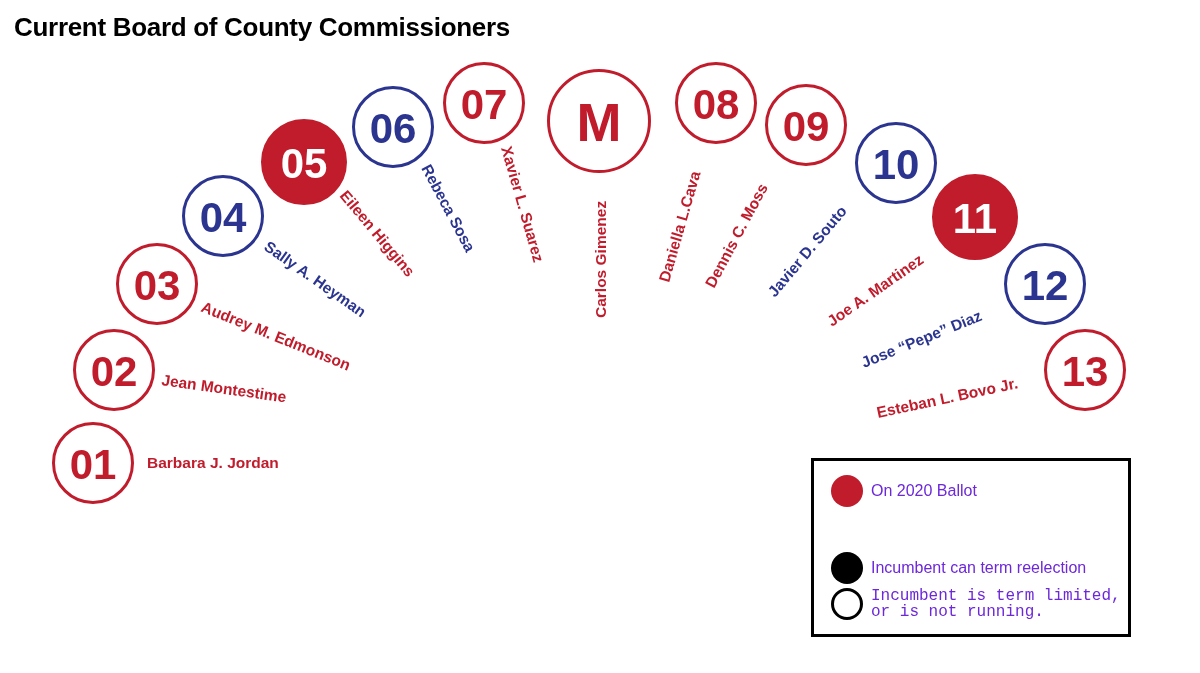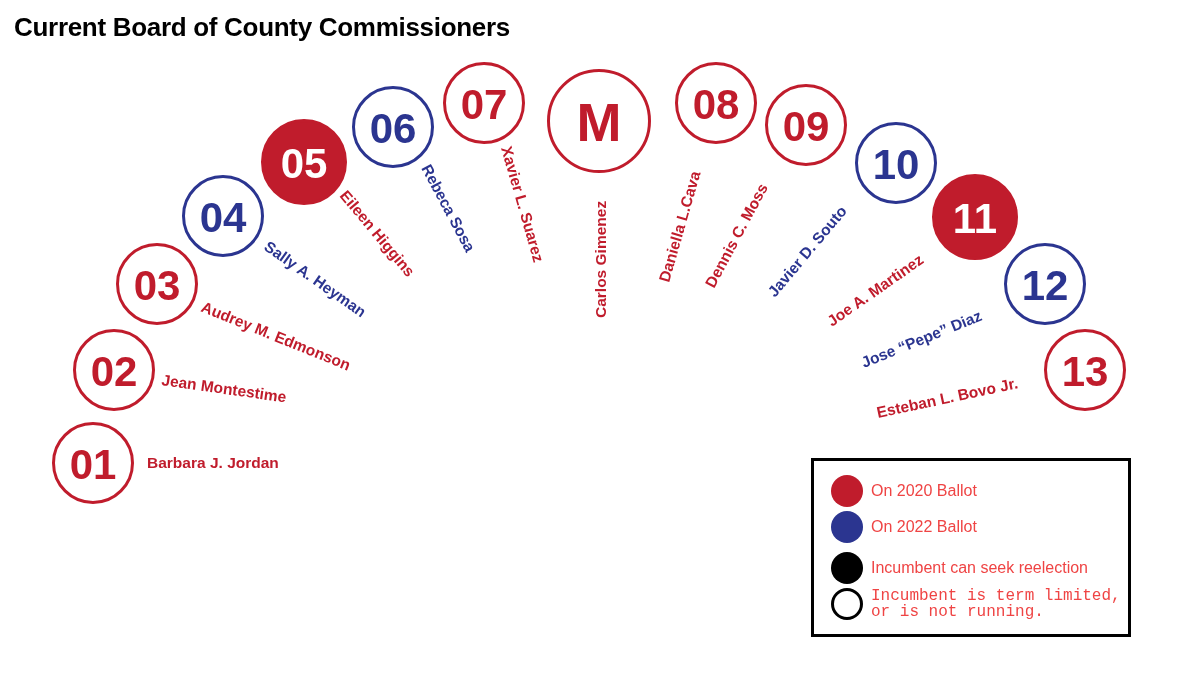--- a/index.html
+++ b/index.html
@@ -7,21 +7,21 @@
          font-family: "Liberation Sans", "DejaVu Sans", sans-serif; }
   .title { position: absolute; left: 14px; top: 12px; font-size: 26px; font-weight: bold;
            color: #000; letter-spacing: -0.3px; margin: 0; }
   #diagram { position: absolute; left: 0; top: 0; }
   .seat-num { font-family: "Liberation Sans", sans-serif; font-weight: bold; text-anchor: middle; dominant-baseline: central; }
   .seat-name { font-family: "Liberation Sans", sans-serif; font-weight: bold; font-size: 15.5px; }
   .legend { position: absolute; left: 811px; top: 458px; width: 314px; height: 173px;
             border: 3px solid #000; box-sizing: content-box; background: #fff; }
   .legend-item { position: absolute; left: 17px; display: flex; align-items: center; }
   .legend-swatch { width: 32px; height: 32px; border-radius: 50%; box-sizing: border-box; flex: 0 0 32px; }
-  .legend-label { margin-left: 8px; font-size: 16px; color: #ef4444; line-height: 16px; }
+  .legend-label { margin-left: 8px; font-size: 16px; color: #6d28d9; line-height: 16px; }
 </style>
 </head>
 <body>
 
 <h1 class="title">Current Board of County Commissioners</h1>
 
 <svg id="diagram" width="1200" height="673" viewBox="0 0 1200 673" xmlns="http://www.w3.org/2000/svg">
     <g>
       <circle cx="93" cy="463" r="39.5" fill="#ffffff" stroke="#c01c2c" stroke-width="3"></circle>
       <text class="seat-num" x="93" y="464" font-size="42" fill="#c01c2c">01</text>
@@ -92,26 +92,22 @@
       <text class="seat-num" x="1085" y="371" font-size="42" fill="#c01c2c">13</text>
       <text class="seat-name" x="878" y="418" text-anchor="start" fill="#c01c2c" transform="rotate(-12 878 418)">Esteban L. Bovo Jr.</text>
     </g>
   </svg>
 
 <div class="legend">
   <div class="legend-item" style="top:14px;">
     <span class="legend-swatch" style="background:#c01c2c;"></span>
     <span class="legend-label">On 2020 Ballot</span>
   </div>
-  <div class="legend-item" style="top:50px;">
-    <span class="legend-swatch" style="background:#2b3590;"></span>
-    <span class="legend-label">On 2022 Ballot</span>
-  </div>
   <div class="legend-item" style="top:91px;">
     <span class="legend-swatch" style="background:#000;"></span>
-    <span class="legend-label">Incumbent can seek reelection</span>
+    <span class="legend-label">Incumbent can term reelection</span>
   </div>
   <div class="legend-item" style="top:127px;font-family:Liberation Mono, monospace;">
     <span class="legend-swatch" style="background:#fff;border:3px solid #000;"></span>
     <span class="legend-label" style="white-space:pre-line;">Incumbent is term limited,
 or is not running.</span>
   </div>
 </div>
 
 </body></html>

